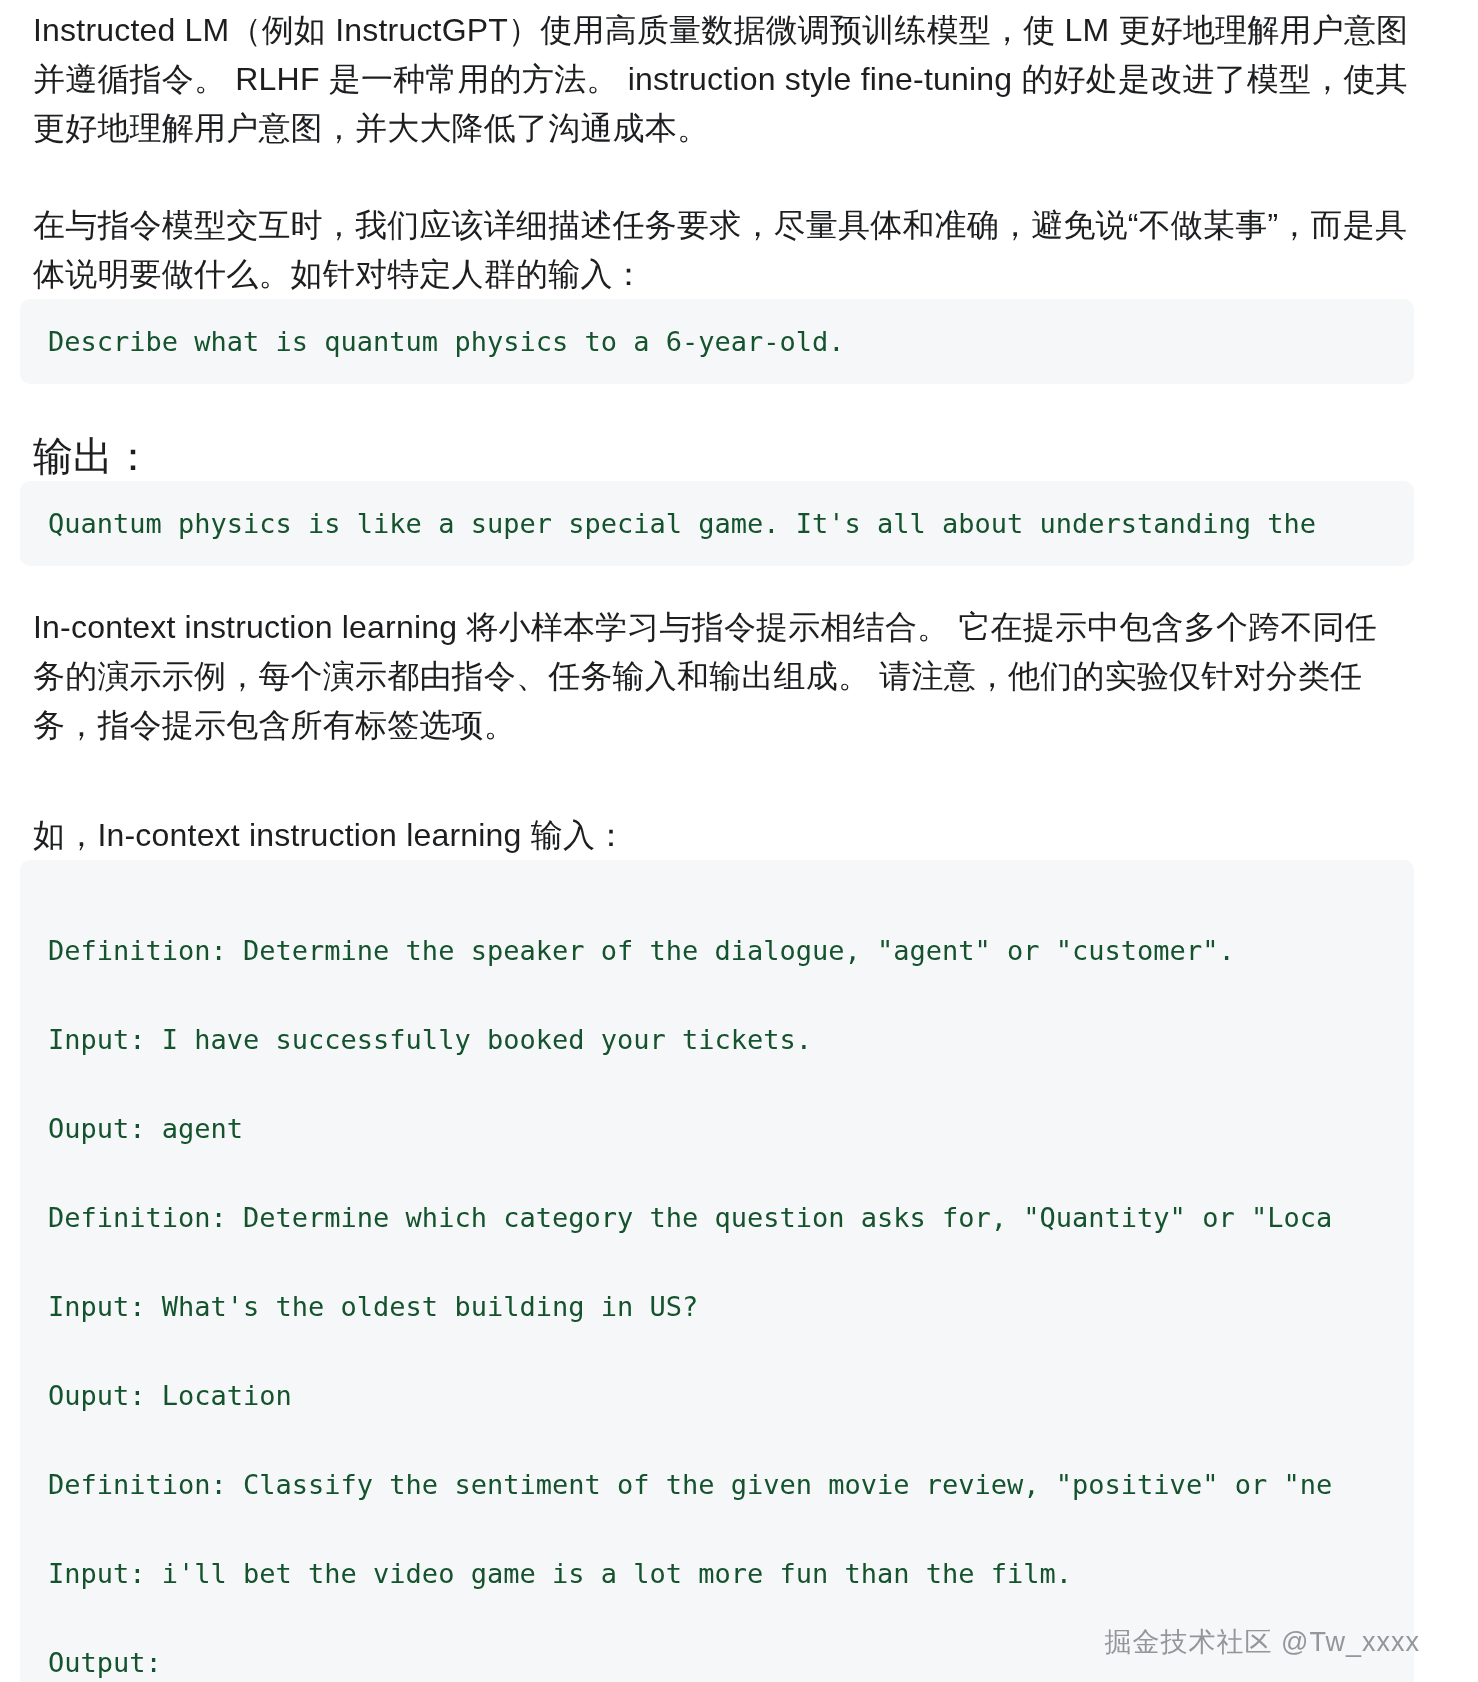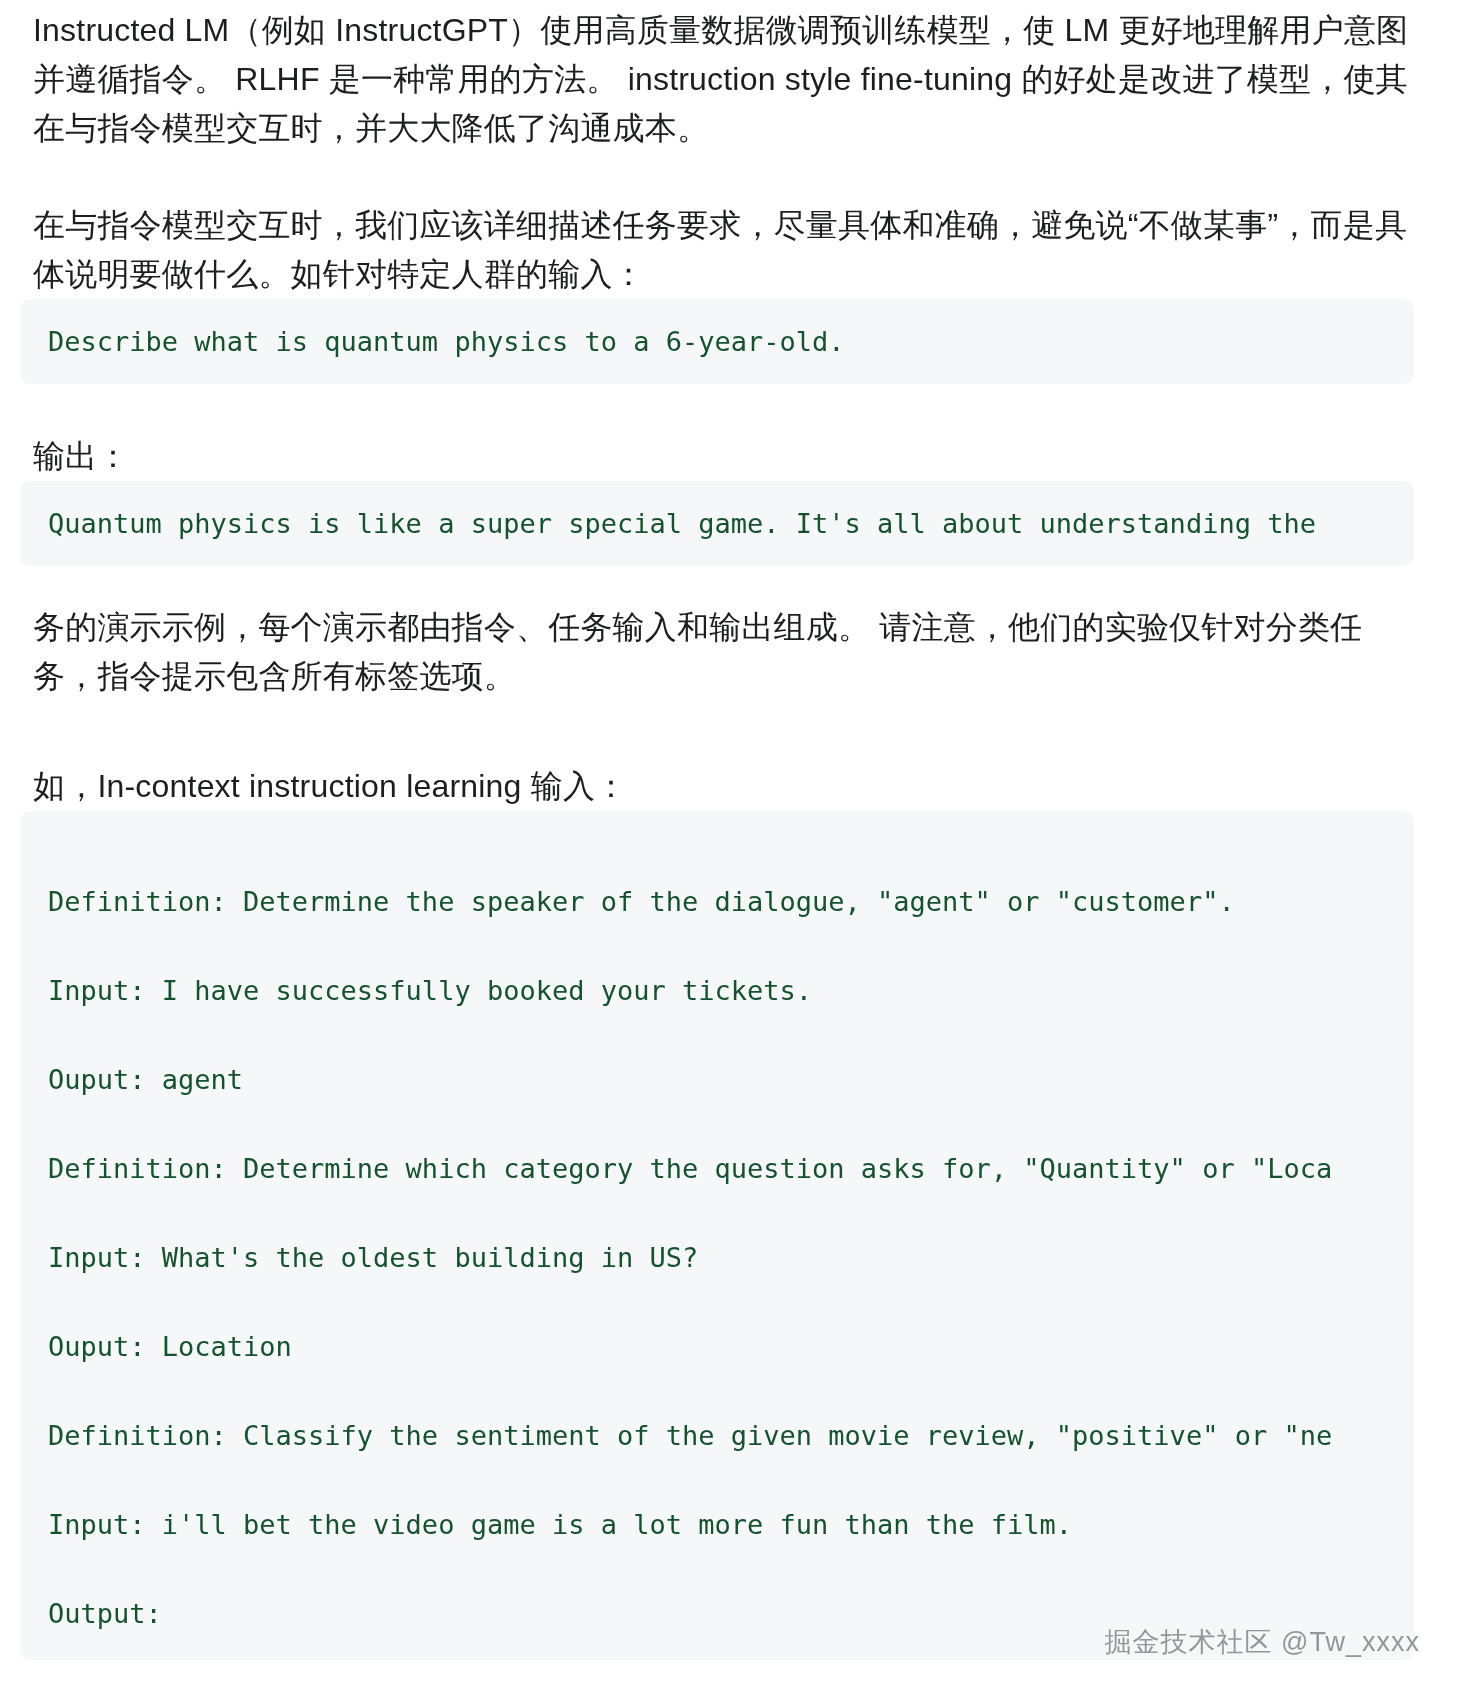--- a/index.html
+++ b/index.html
@@ -23,21 +23,21 @@
     margin: 0 0 0 13px;
     font-size: 32px;
     line-height: 49px;
     color: #1d1e20;
     letter-spacing: 0.2px;
   }
   .para .line { white-space: nowrap; overflow: hidden; max-width: 1400px; }
 
   .out-label {
     margin: 0 17px 0 13px;
-    font-size: 32px;
+    font-size: 40px;
     line-height: 49px;
     color: #1d1e20;
   }
 
   pre.codeblock {
     margin: 0;
     width: 1394px;
     box-sizing: border-box;
     background: #f6f7f8;
     border-radius: 10px;
@@ -84,35 +84,36 @@
 </style>
 </head>
 <body>
 
 <div class="page">
   <div class="inner">
 
     <div class="para">
       <div class="line">Instructed LM（例如 InstructGPT）使用高质量数据微调预训练模型，使 LM 更好地理解用户意图</div>
       <div class="line">并遵循指令。 RLHF 是一种常用的方法。 instruction style fine-tuning 的好处是改进了模型，使其</div>
-      <div class="line">在与指令模型交互时，并大大降低了沟通成本。</div>
+      <div class="line">更好地理解用户意图，并大大降低了沟通成本。</div>
     </div>
 
     <div class="para mt-p2">
       <div class="line">在与指令模型交互时，我们应该详细描述任务要求，尽量具体和准确，避免说“不做某事”，而是具</div>
       <div class="line">体说明要做什么。如针对特定人群的输入：</div>
     </div>
 
     <pre class="codeblock single mt-c1"><code>Describe what is quantum physics to a 6-year-old.</code></pre>
 
     <div class="out-label mt-l1">输出：</div>
 
     <pre class="codeblock single mt-c2"><code>Quantum physics is like a super special game. It's all about understanding the</code></pre>
 
     <div class="para mt-p3">
+      <div class="line">In-context instruction learning 将小样本学习与指令提示相结合。 它在提示中包含多个跨不同任</div>
       <div class="line">务的演示示例，每个演示都由指令、任务输入和输出组成。 请注意，他们的实验仅针对分类任</div>
       <div class="line">务，指令提示包含所有标签选项。</div>
     </div>
 
     <div class="para mt-p4">
       <div class="line">如，In-context instruction learning 输入：</div>
     </div>
 
     <pre class="codeblock mt-c3">
         <div class="cline">Definition: Determine the speaker of the dialogue, "agent" or "customer".</div>

